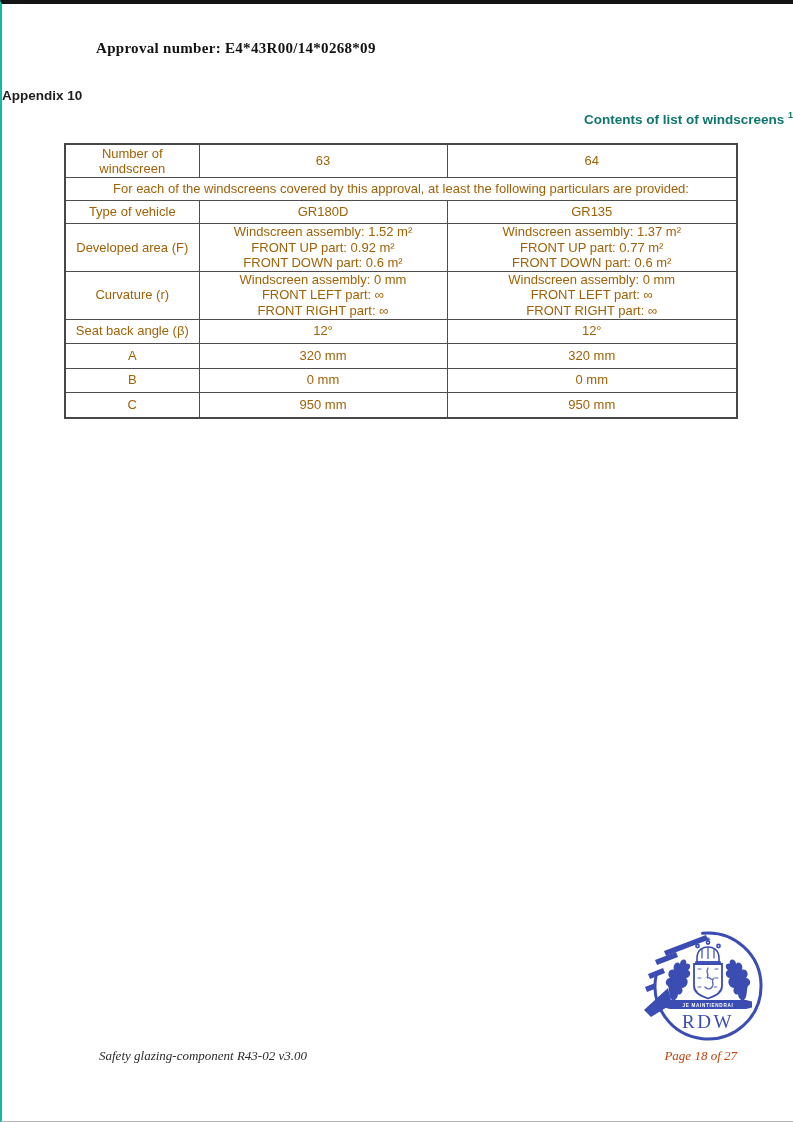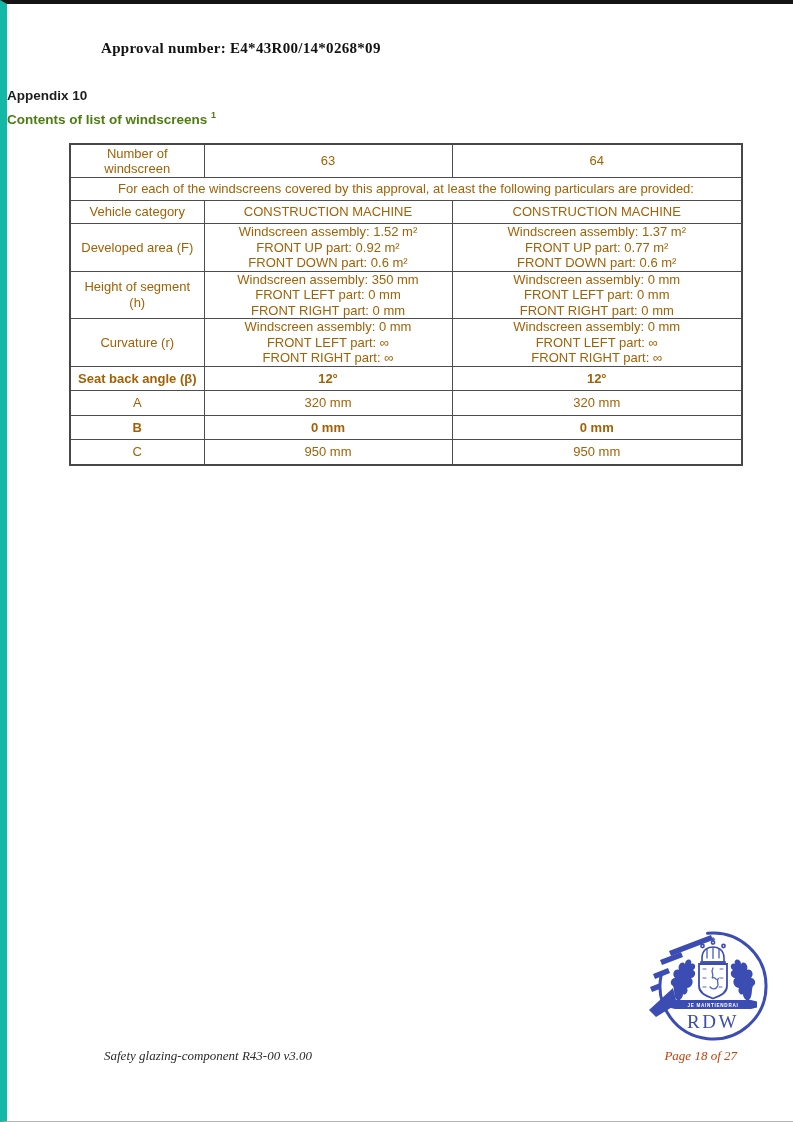--- a/index.html
+++ b/index.html
@@ -1,48 +1,48 @@
 <!DOCTYPE html>
 <html><head>
 <meta charset="utf-8">
 <style>
   html,body{margin:0;padding:0;background:#e8e8e8;}
   .page{
     position:relative; width:793px; height:1122px; background:#ffffff;
     box-sizing:border-box; overflow:hidden;
-    border-top:4px solid #141414; border-left:7px solid #14b8a6; border-bottom:1px solid #b3b3b3;
+    border-top:4px solid #141414; border-left:2px solid #14b8a6; border-bottom:1px solid #b3b3b3;
     font-family:"Liberation Sans", sans-serif;
   }
   .approval-number{
     position:absolute; left:94px; top:36px;
     font-family:"Liberation Serif", serif; font-weight:bold; font-size:15px; color:#131313;
     letter-spacing:0.3px;
   }
   .appendix-title{
     position:absolute; left:0; top:84px; width:100%; text-align:left;
     font-weight:bold; font-size:13.5px; color:#1d1d1d;
   }
   .contents-title{
-    position:absolute; left:0; top:106px; width:100%; text-align:left;
-    font-weight:bold; font-size:13.5px; color:#4d7c0f;
+    position:absolute; left:0; top:106px; width:100%; text-align:right;
+    font-weight:bold; font-size:13.5px; color:#0f766e;
   }
   .contents-title sup{font-size:9px;}
   table.doc-table{
     position:absolute; left:62px; top:139px; width:672px;
     border-collapse:collapse; table-layout:fixed;
     font-size:13px; color:#a16207; border:2px solid #474747;
   }
   table.doc-table td{
     border:1px solid #4d4d4d; text-align:center; vertical-align:middle;
     padding:0 3px; line-height:15.5px; white-space:pre-line; overflow:hidden;
   }
   td.note-cell{text-align:left; padding-left:5px; white-space:normal;}
   tr.h32 td{height:32px;} tr.h22 td{height:22px;} tr.h46 td{height:46px;margin-top:44px;}
   tr.h45 td{height:45px;} tr.h47 td{height:47px;} tr.h31 td{height:31px;}
-  tr.h23 td{height:23px;font-weight:bold;} tr.h24 td{height:24px;}
+  tr.h23 td{height:23px;} tr.h24 td{height:24px;}
   .footer-left{
     position:absolute; left:97px; top:1044px;
     font-family:"Liberation Serif", serif; font-style:italic; font-size:13px; color:#2a2a2a;
   }
   .footer-right{
     position:absolute; right:56px; top:1044px;
     font-family:"Liberation Serif", serif; font-style:italic; font-size:13px; color:#c2410c;
   }
   .rdw-logo{position:absolute; left:622px; top:918px; width:150px; height:130px;}
   .motto-text{font-family:"Liberation Sans", sans-serif; font-weight:bold;}
@@ -69,42 +69,32 @@
       <tr class="h32">
         <td>Number of
 windscreen</td>
         <td>63</td>
         <td>64</td>
       </tr>
       <tr class="h22">
         <td class="note-cell" colspan="3">For each of the windscreens covered by this approval, at least the following particulars are provided:</td>
       </tr>
       <tr class="h22">
-        <td>Vehicle category</td>
-        <td>CONSTRUCTION MACHINE</td>
-        <td>CONSTRUCTION MACHINE</td>
+        <td>Type of vehicle</td>
+        <td>GR180D</td>
+        <td>GR135</td>
       </tr>
       <tr class="h46">
         <td>Developed area (F)</td>
         <td>Windscreen assembly: 1.52 m²
 FRONT UP part: 0.92 m²
 FRONT DOWN part: 0.6 m²</td>
         <td>Windscreen assembly: 1.37 m²
 FRONT UP part: 0.77 m²
 FRONT DOWN part: 0.6 m²</td>
-      </tr>
-      <tr class="h45">
-        <td>Height of segment
-(h)</td>
-        <td>Windscreen assembly: 350 mm
-FRONT LEFT part: 0 mm
-FRONT RIGHT part: 0 mm</td>
-        <td>Windscreen assembly: 0 mm
-FRONT LEFT part: 0 mm
-FRONT RIGHT part: 0 mm</td>
       </tr>
       <tr class="h47">
         <td>Curvature (r)</td>
         <td>Windscreen assembly: 0 mm
 FRONT LEFT part: ∞
 FRONT RIGHT part: ∞</td>
         <td>Windscreen assembly: 0 mm
 FRONT LEFT part: ∞
 FRONT RIGHT part: ∞</td>
       </tr>
@@ -171,16 +161,16 @@
         <polygon points="40,79.5 46,78 46,87 40,85.5" fill="#3b4cb3" stroke="none"></polygon>
         <polygon points="128,79.5 122,78 122,87 128,85.5" fill="#3b4cb3" stroke="none"></polygon>
         <rect x="46" y="78" width="76" height="9" fill="#3b4cb3" stroke="none"></rect>
         <text class="motto-text" x="84" y="84.6" font-size="4.6" letter-spacing="0.7" text-anchor="middle" fill="#ffffff" stroke="none">JE MAINTIENDRAI</text>
       </g>
 
       <text class="rdw-name" x="84" y="106" font-size="19" text-anchor="middle" fill="#3b4cb3" stroke="none">RDW</text>
     </g>
   </svg>
 
-  <div class="footer-left">Safety glazing-component R43-00 v3.00</div>
+  <div class="footer-left">Safety glazing-component R43-02 v3.00</div>
   <div class="footer-right">Page 18 of 27</div>
 
 </div>
 
 </body></html>

